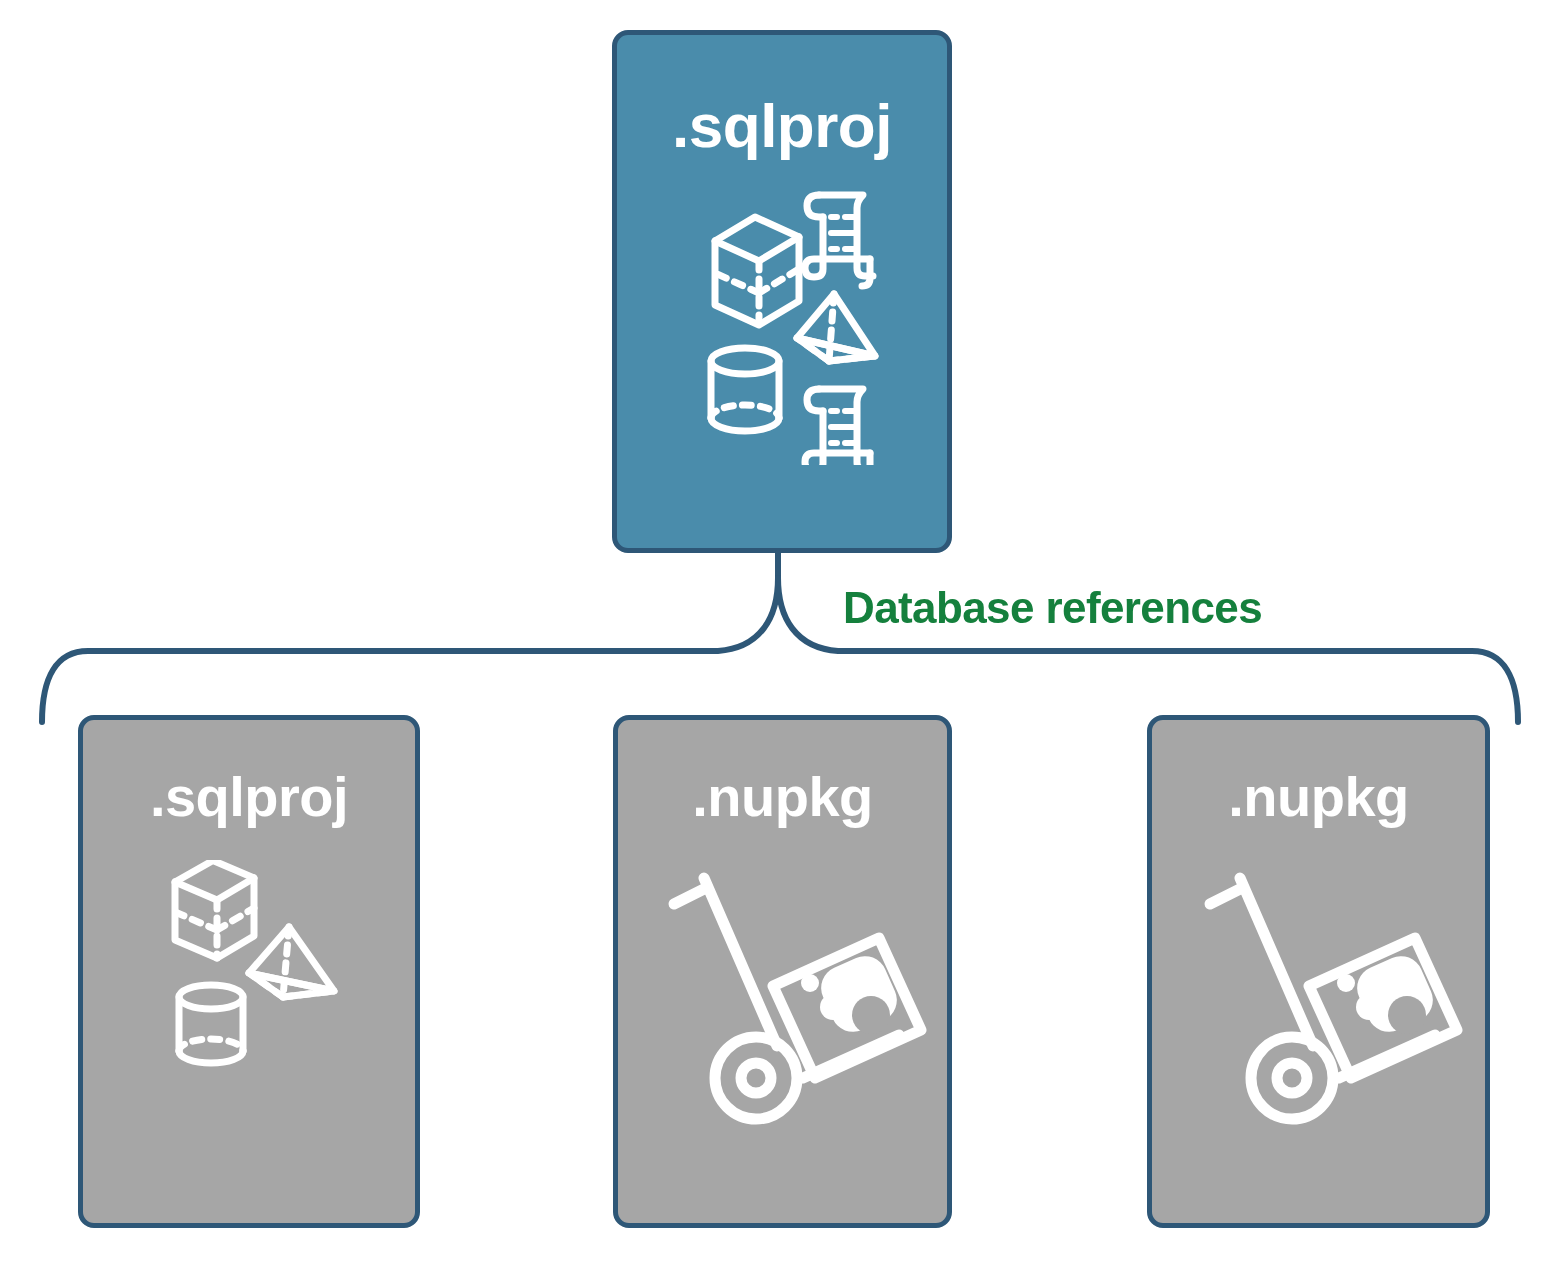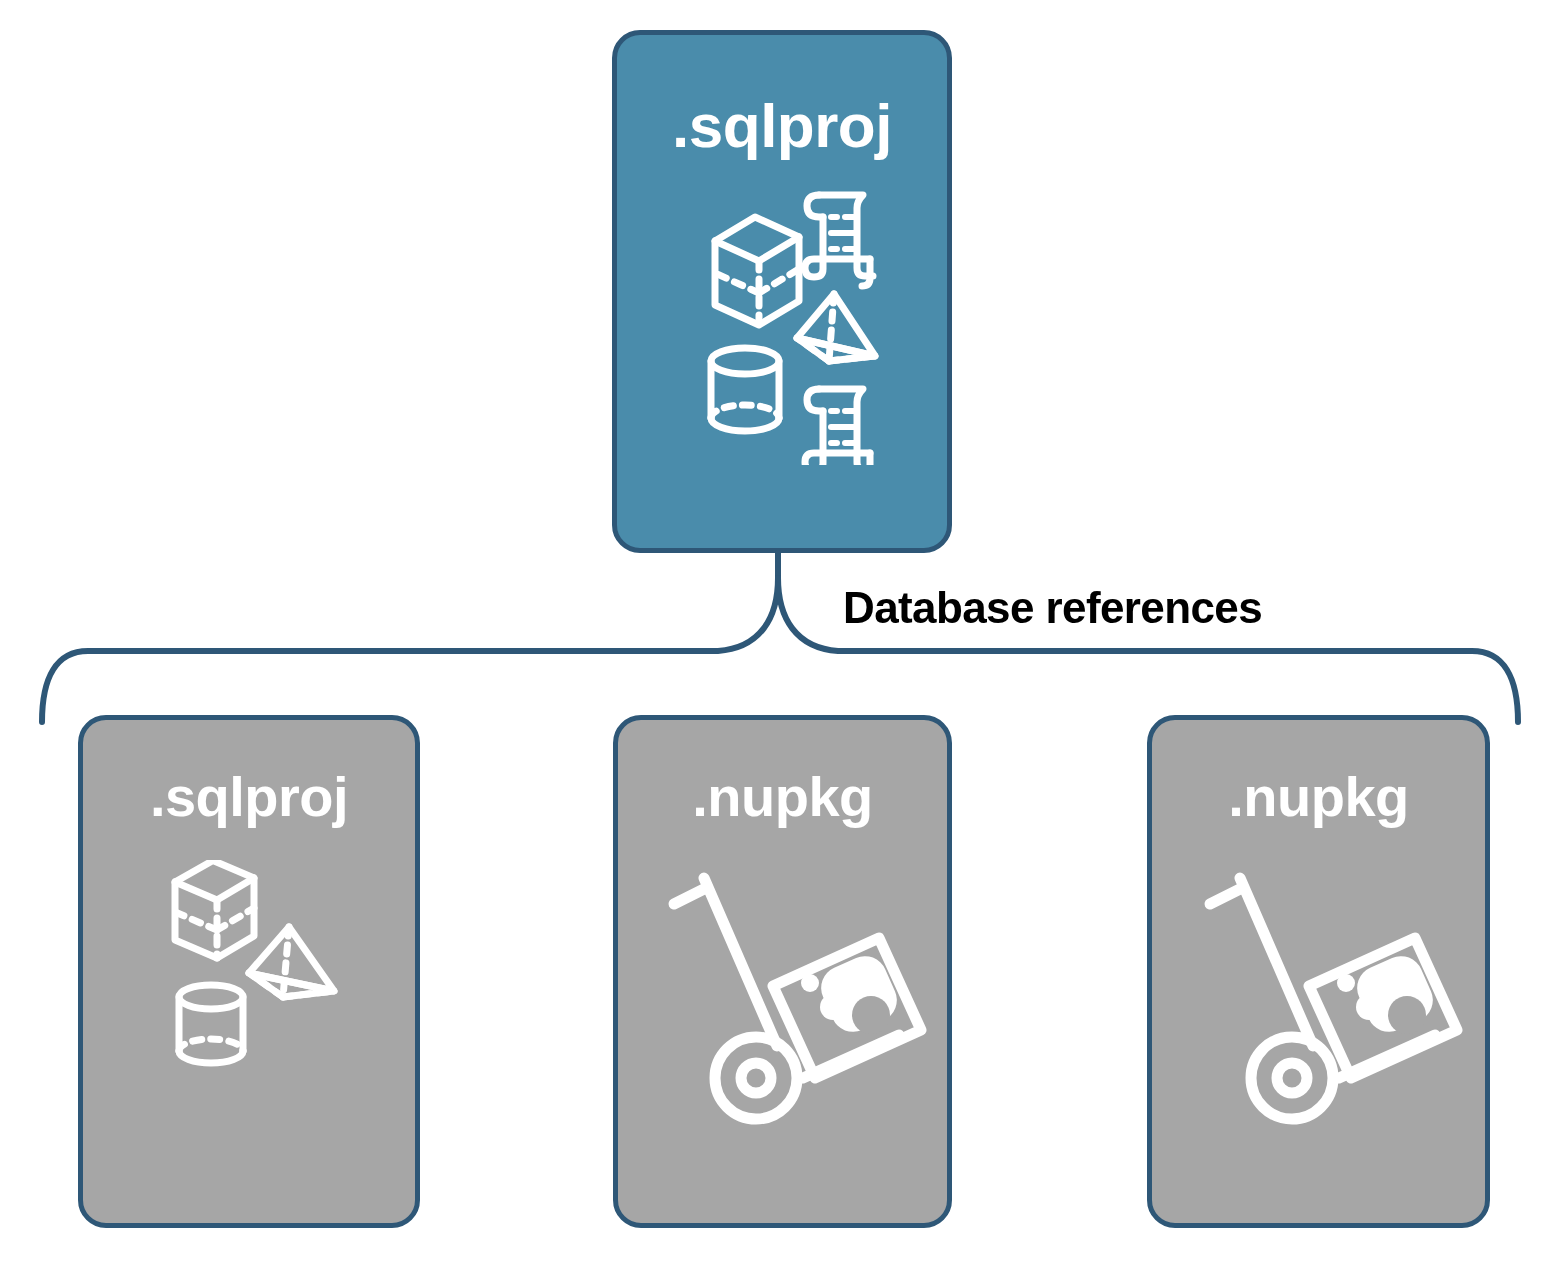--- a/index.html
+++ b/index.html
@@ -15,21 +15,21 @@
     overflow: hidden;
   }
   #stage {
     position: absolute;
     inset: 0;
     width: 1566px;
     height: 1274px;
   }
   .card {
     position: absolute;
-    border-radius: 28px;
+    border-radius: 16px;
     border: 5px solid #2e5777;
     box-sizing: border-box;
   }
   .card-primary {
     background: #4a8cab;
   }
   .card-secondary {
     background: #a6a6a6;
   }
   .card-title {
@@ -62,21 +62,21 @@
     width: 1566px;
     height: 1274px;
     pointer-events: none;
   }
   #brace-label {
     position: absolute;
     left: 843px;
     top: 583px;
     font-size: 44px;
     font-weight: bold;
-    color: #000000;
+    color: #15803d;
     letter-spacing: -0.6px;
     white-space: nowrap;
     user-select: none;
   }
 </style>
 </head>
 <body>
 
 <div id="stage">
 

